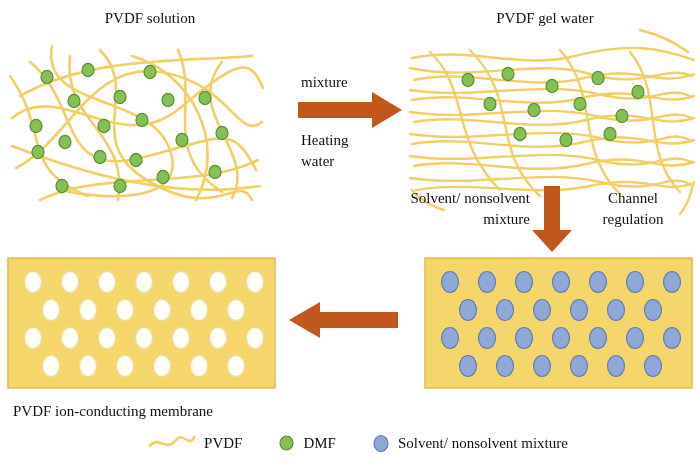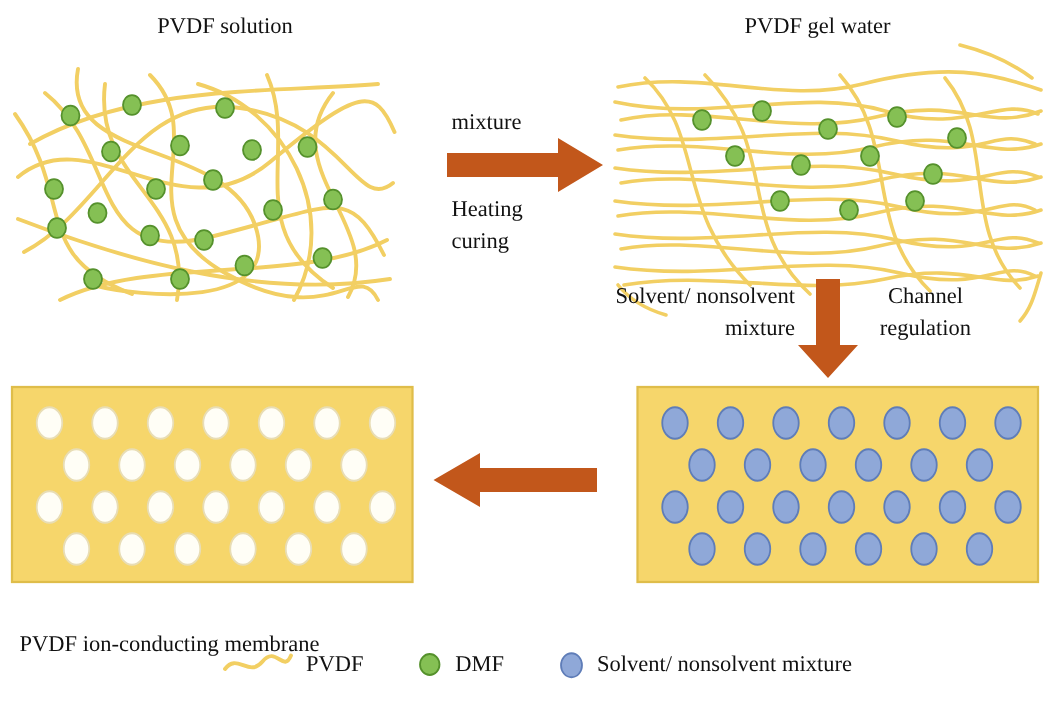--- a/index.html
+++ b/index.html
@@ -156,29 +156,29 @@
     <polygon points="298,102 372,102 372,92 402,110 372,128 372,118 298,118" fill="#c2571b"></polygon>
     <polygon points="544,186 560,186 560,230 572,230 552,252 532,230 544,230" fill="#c2571b"></polygon>
     <polygon points="398,312 320,312 320,302 289,320 320,338 320,328 398,328" fill="#c2571b"></polygon>
   </svg>
 
   <div class="label center" style="left:55px;top:8px;width:190px;">PVDF solution</div>
   <div class="label center" style="left:450px;top:8px;width:190px;">PVDF gel water</div>
 
   <div class="label" style="left:301px;top:72px;width:95px;">mixture</div>
   <div class="label" style="left:301px;top:130px;width:95px;">Heating
-curing</div>
+water</div>
 
   <div class="label center" style="left:395px;top:188px;width:135px;text-align:right;">Solvent/ nonsolvent
 mixture</div>
-  <div class="label center" style="left:568px;top:188px;width:98px;">Channel
+  <div class="label center" style="left:584px;top:188px;width:98px;">Channel
 regulation</div>
 
 
-  <div class="label" style="left:13px;top:420px;width:280px;">PVDF ion-conducting membrane</div>
+  <div class="label" style="left:13px;top:401px;width:280px;">PVDF ion-conducting membrane</div>
 
   <div class="legend">
     <span class="legend-item">
       <svg width="48" height="20">
         <path d="M2 13 C 10 2, 18 19, 27 8 S 41 16, 46 4" fill="none" stroke-width="2.6" stroke-linecap="round" stroke="#f2cf63"></path>
       </svg>
       <span>PVDF</span>
     </span>
     <span class="legend-item">
       <svg width="17" height="18">

